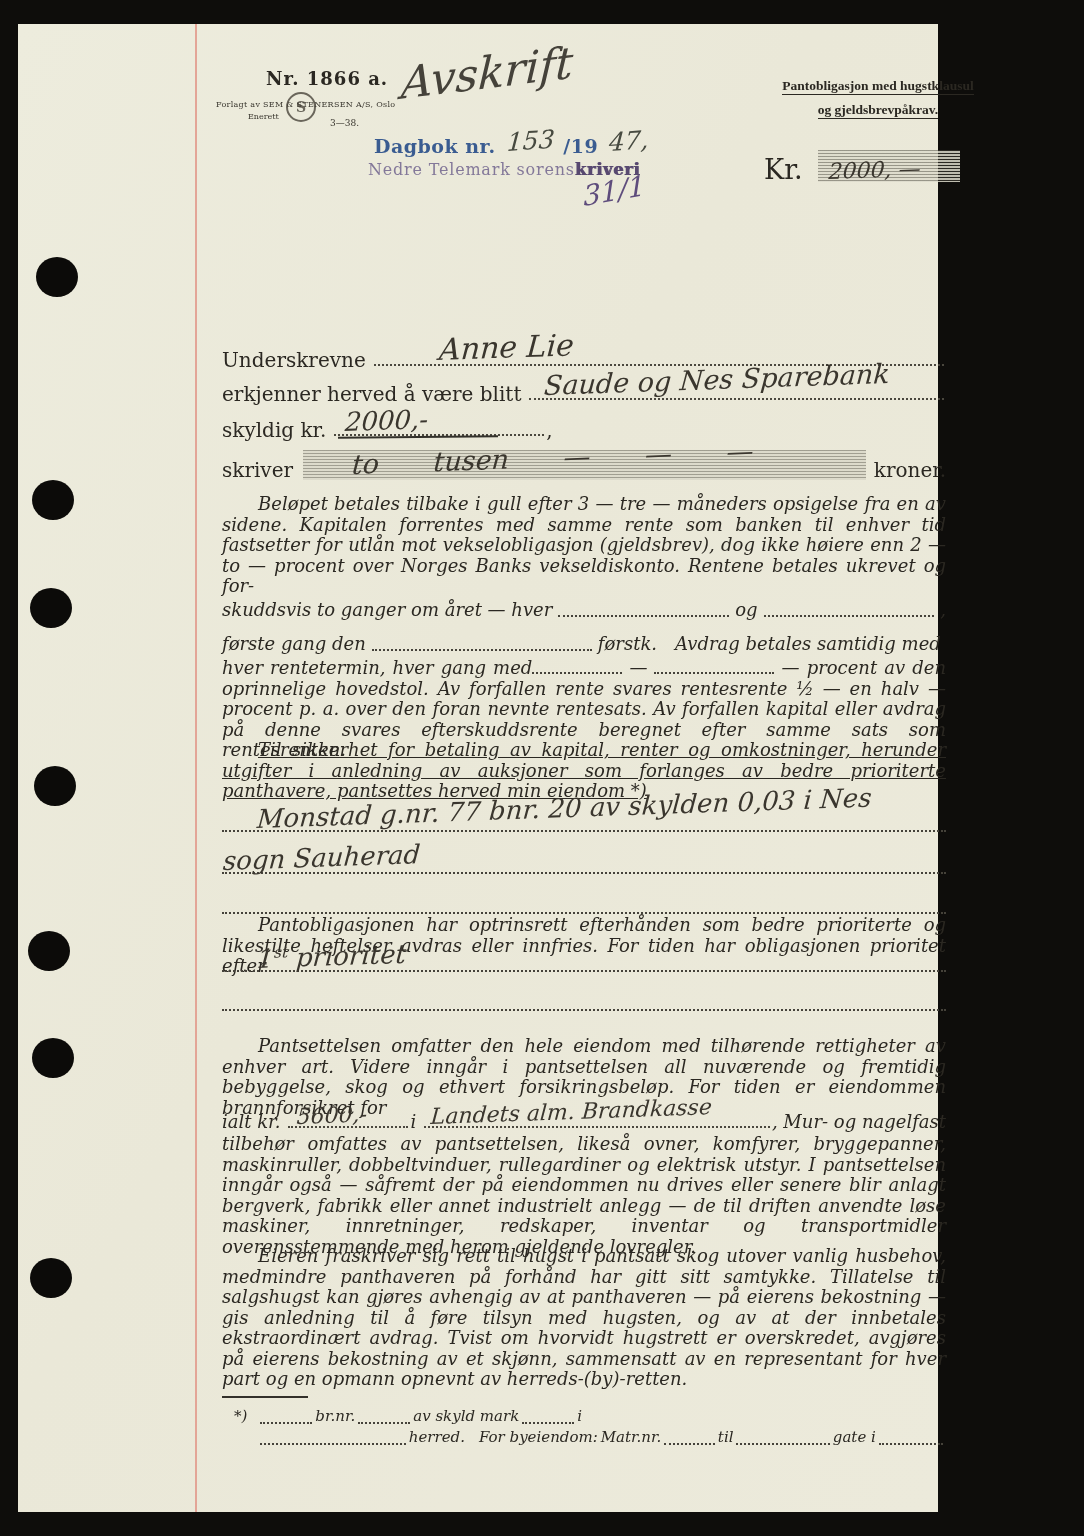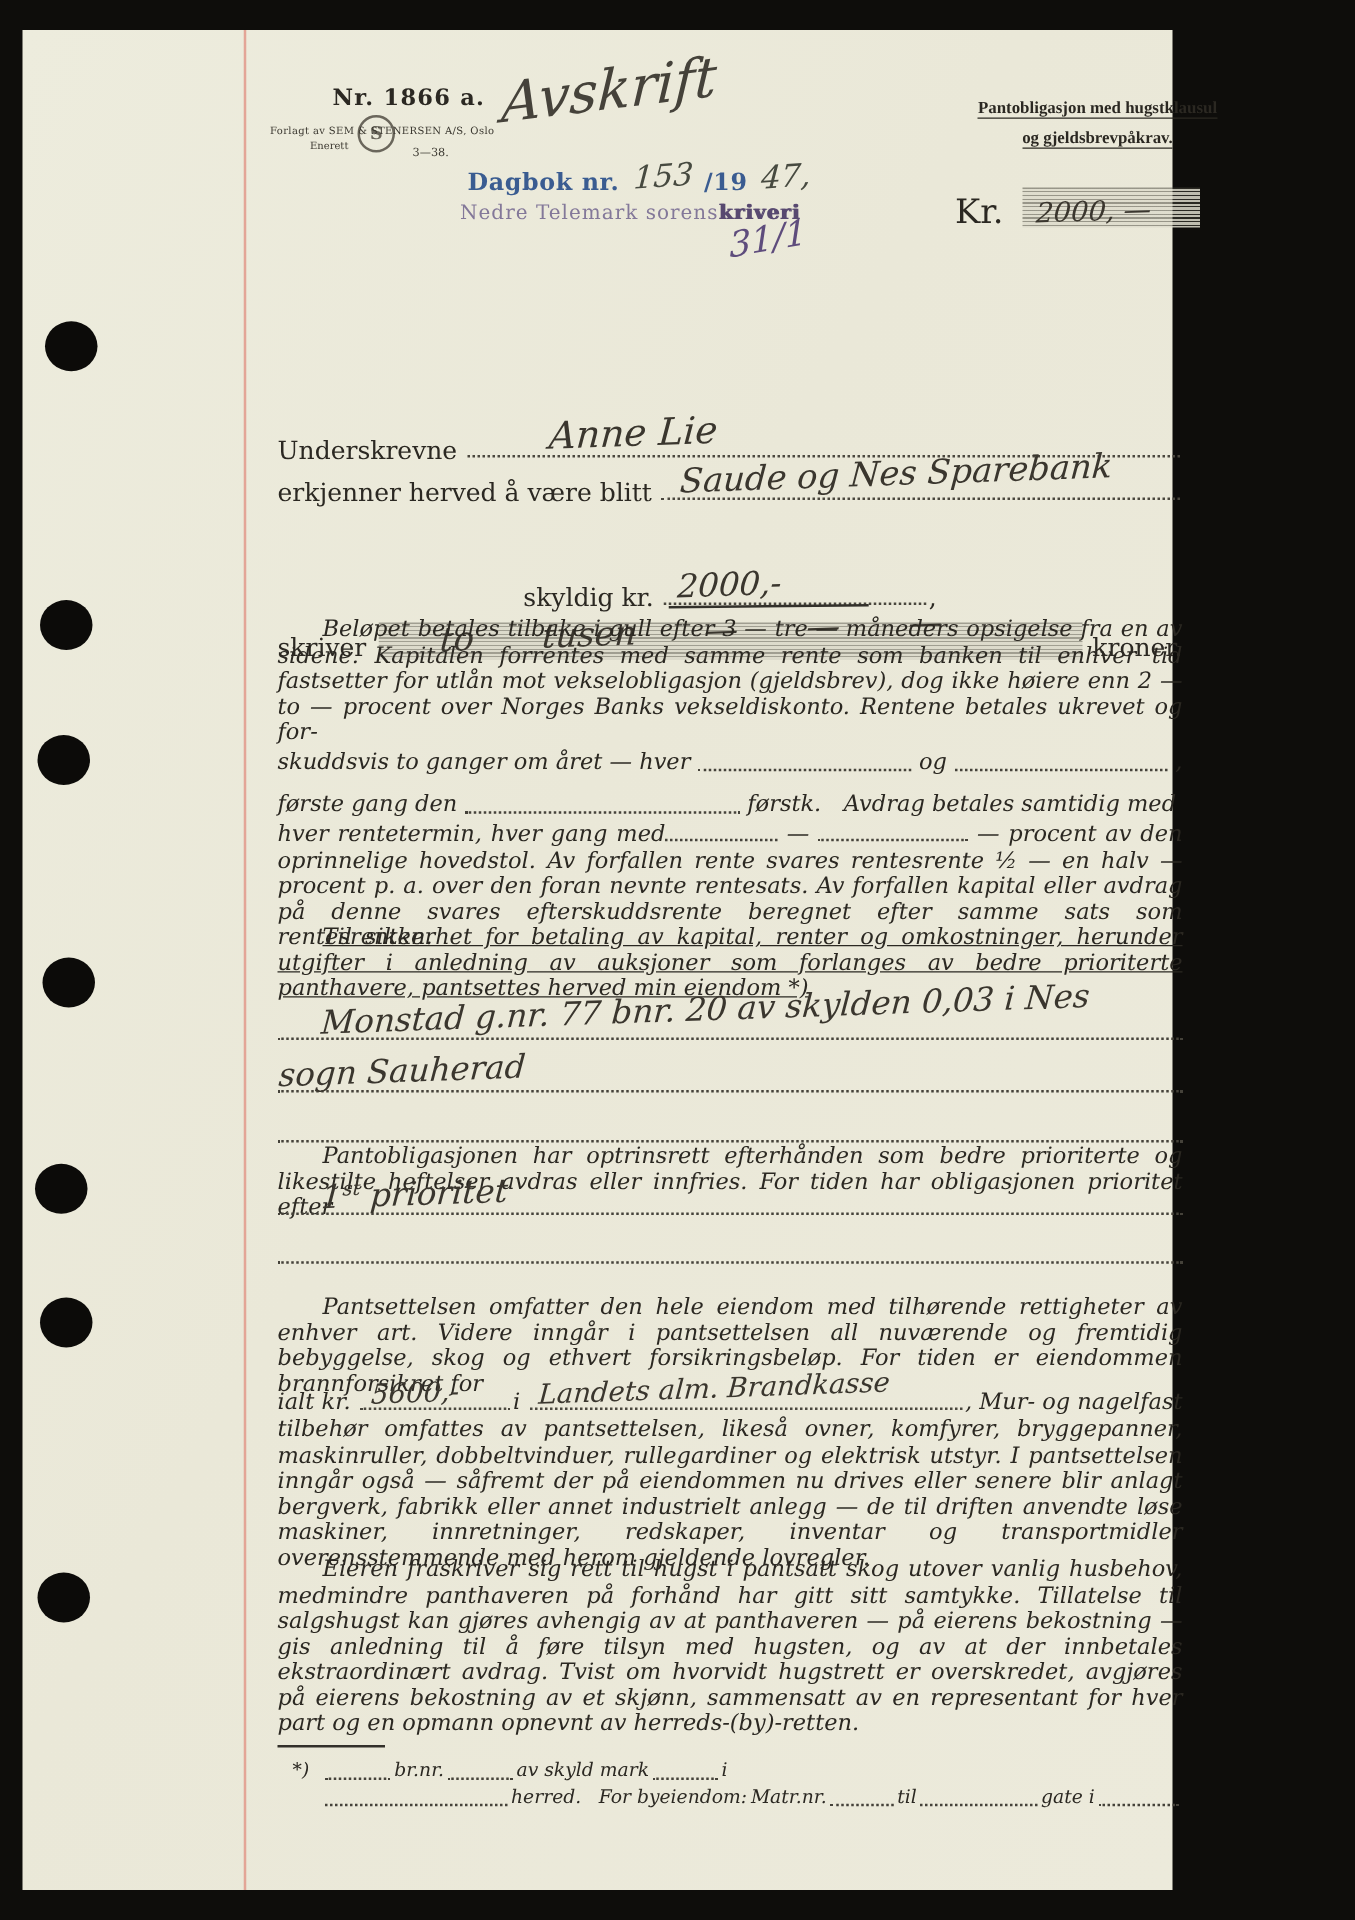--- a/index.html
+++ b/index.html
@@ -37,21 +37,21 @@
   .doc-title{position:absolute;left:204px;top:198px;width:724px;text-align:center;
              font-size:42px;font-weight:bold;font-style:italic;color:#272520;letter-spacing:1px;}
 
   
   .rows{position:absolute;left:204px;top:312px;width:724px;}
   .frow{display:flex;align-items:flex-end;height:34px;font-size:20px;color:#2b2822;}
   .flabel{white-space:nowrap;line-height:1;}
   .fill{flex:1;border-bottom:2px dotted #4a473e;position:relative;margin:0 2px 4px 8px;height:100%;}
   .fill .hand{position:absolute;bottom:-3px;}
   .fill-short{width:210px;flex:none;}
-  .center-row{justify-content:center;margin-top:48px;}
+  .center-row{justify-content:flex-start;}
   .hand-underline{position:absolute;left:4px;right:46px;bottom:-8px;height:4px;
                   border-top:2px solid #32302a;transform:rotate(-.6deg);}
   .hatch{flex:1;height:30px;margin:0 8px 0 10px;position:relative;
          background:repeating-linear-gradient(180deg,rgba(70,68,58,.45) 0 1px,rgba(219,217,202,.9) 1px 3px);}
   .hatch .hand{position:absolute;left:48px;bottom:0;font-size:27px;word-spacing:46px;}
 
   
   .body{position:absolute;left:204px;width:724px;font-style:italic;font-size:18px;line-height:20.5px;
         text-align:justify;color:#2b2822;margin:0;}
   .indent{text-indent:36px;}

